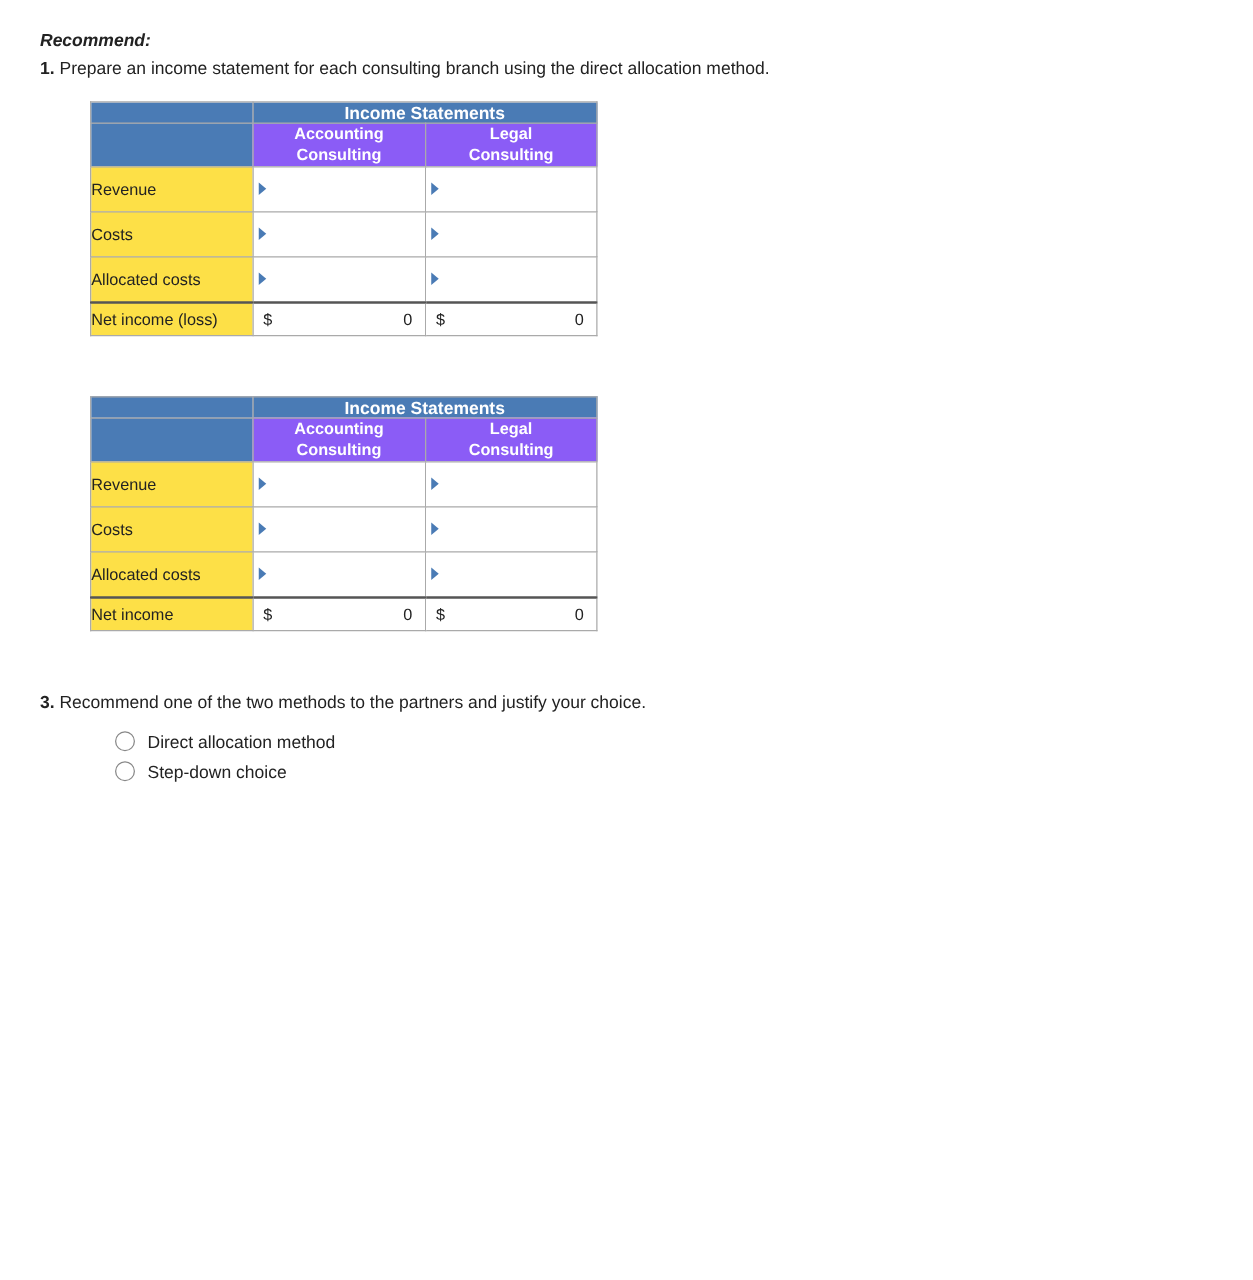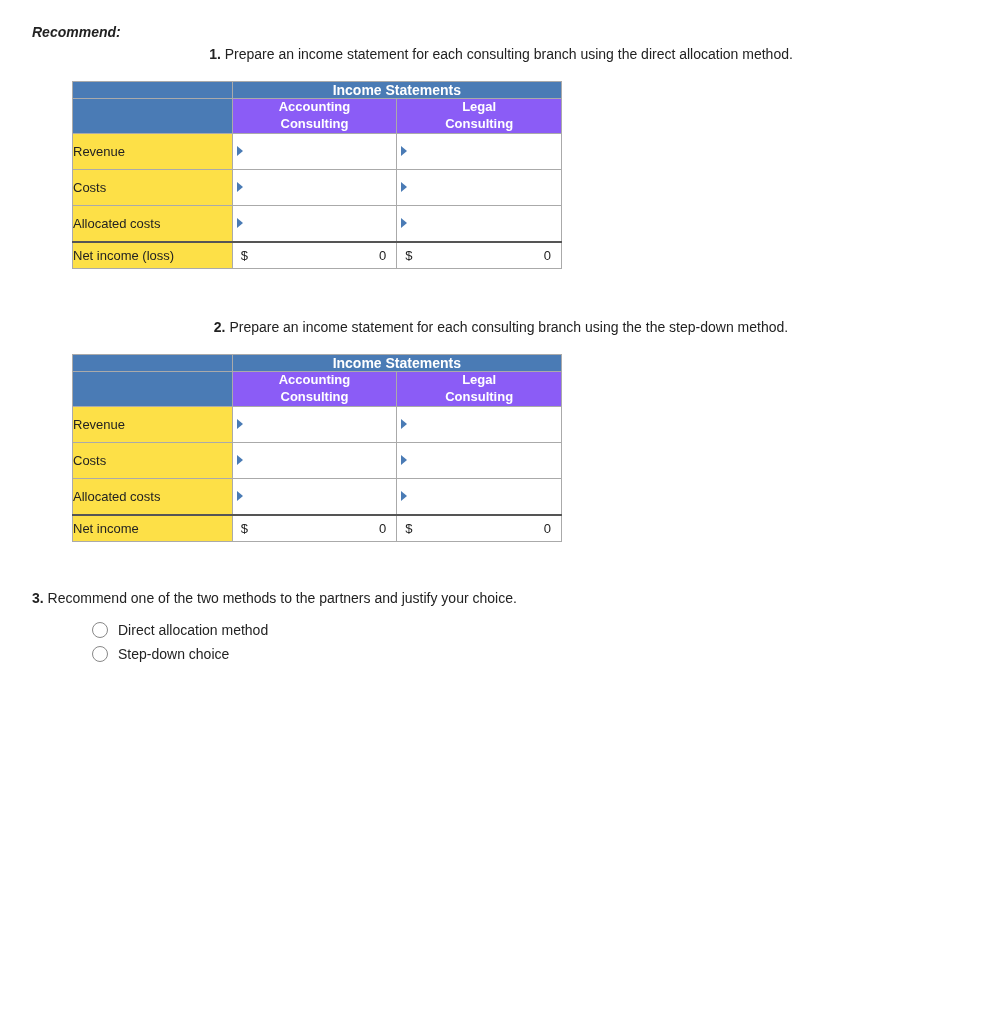--- a/index.html
+++ b/index.html
@@ -16,30 +16,29 @@
       font-style: italic;
       font-weight: bold;
       margin-bottom: 4px;
     }
     .question {
       margin-bottom: 32px;
     }
     .question-text {
       margin-bottom: 16px;
       line-height: 1.5;
-      text-align: center;
     }
     .question-num {
       font-weight: bold;
     }
     
     .income-table {
       border-collapse: collapse;
       margin-left: 40px;
-      width: 490px;
+      width: 406px;
     }
     .income-table th, .income-table td {
       border: 1px solid #aaa;
       padding: 0;
     }
     
     .header-top {
       background: #4a7bb5;
       color: #fff;
       font-weight: bold;
@@ -228,24 +227,20 @@
           </div>
         </td>
       </tr>
     </tbody>
   </table>
 </div>
 
 <div class="section-spacer"></div>
 
 <div class="question">
-  <p class="question-text">
-    <span class="question-num">2.</span>
-    <span>Prepare an income statement for each consulting branch using the the step-down method.</span>
-  </p>
 
   <table class="income-table">
     <thead>
       <tr>
         <th class="header-top" style="background:#4a7bb5; border:1px solid #aaa;"></th>
         <th class="header-top" colspan="2">Income Statements</th>
       </tr>
       <tr>
         <th style="background:#4a7bb5; border:1px solid #aaa; width:160px;"></th>
         <th class="header-sub">Accounting<br>Consulting</th>

